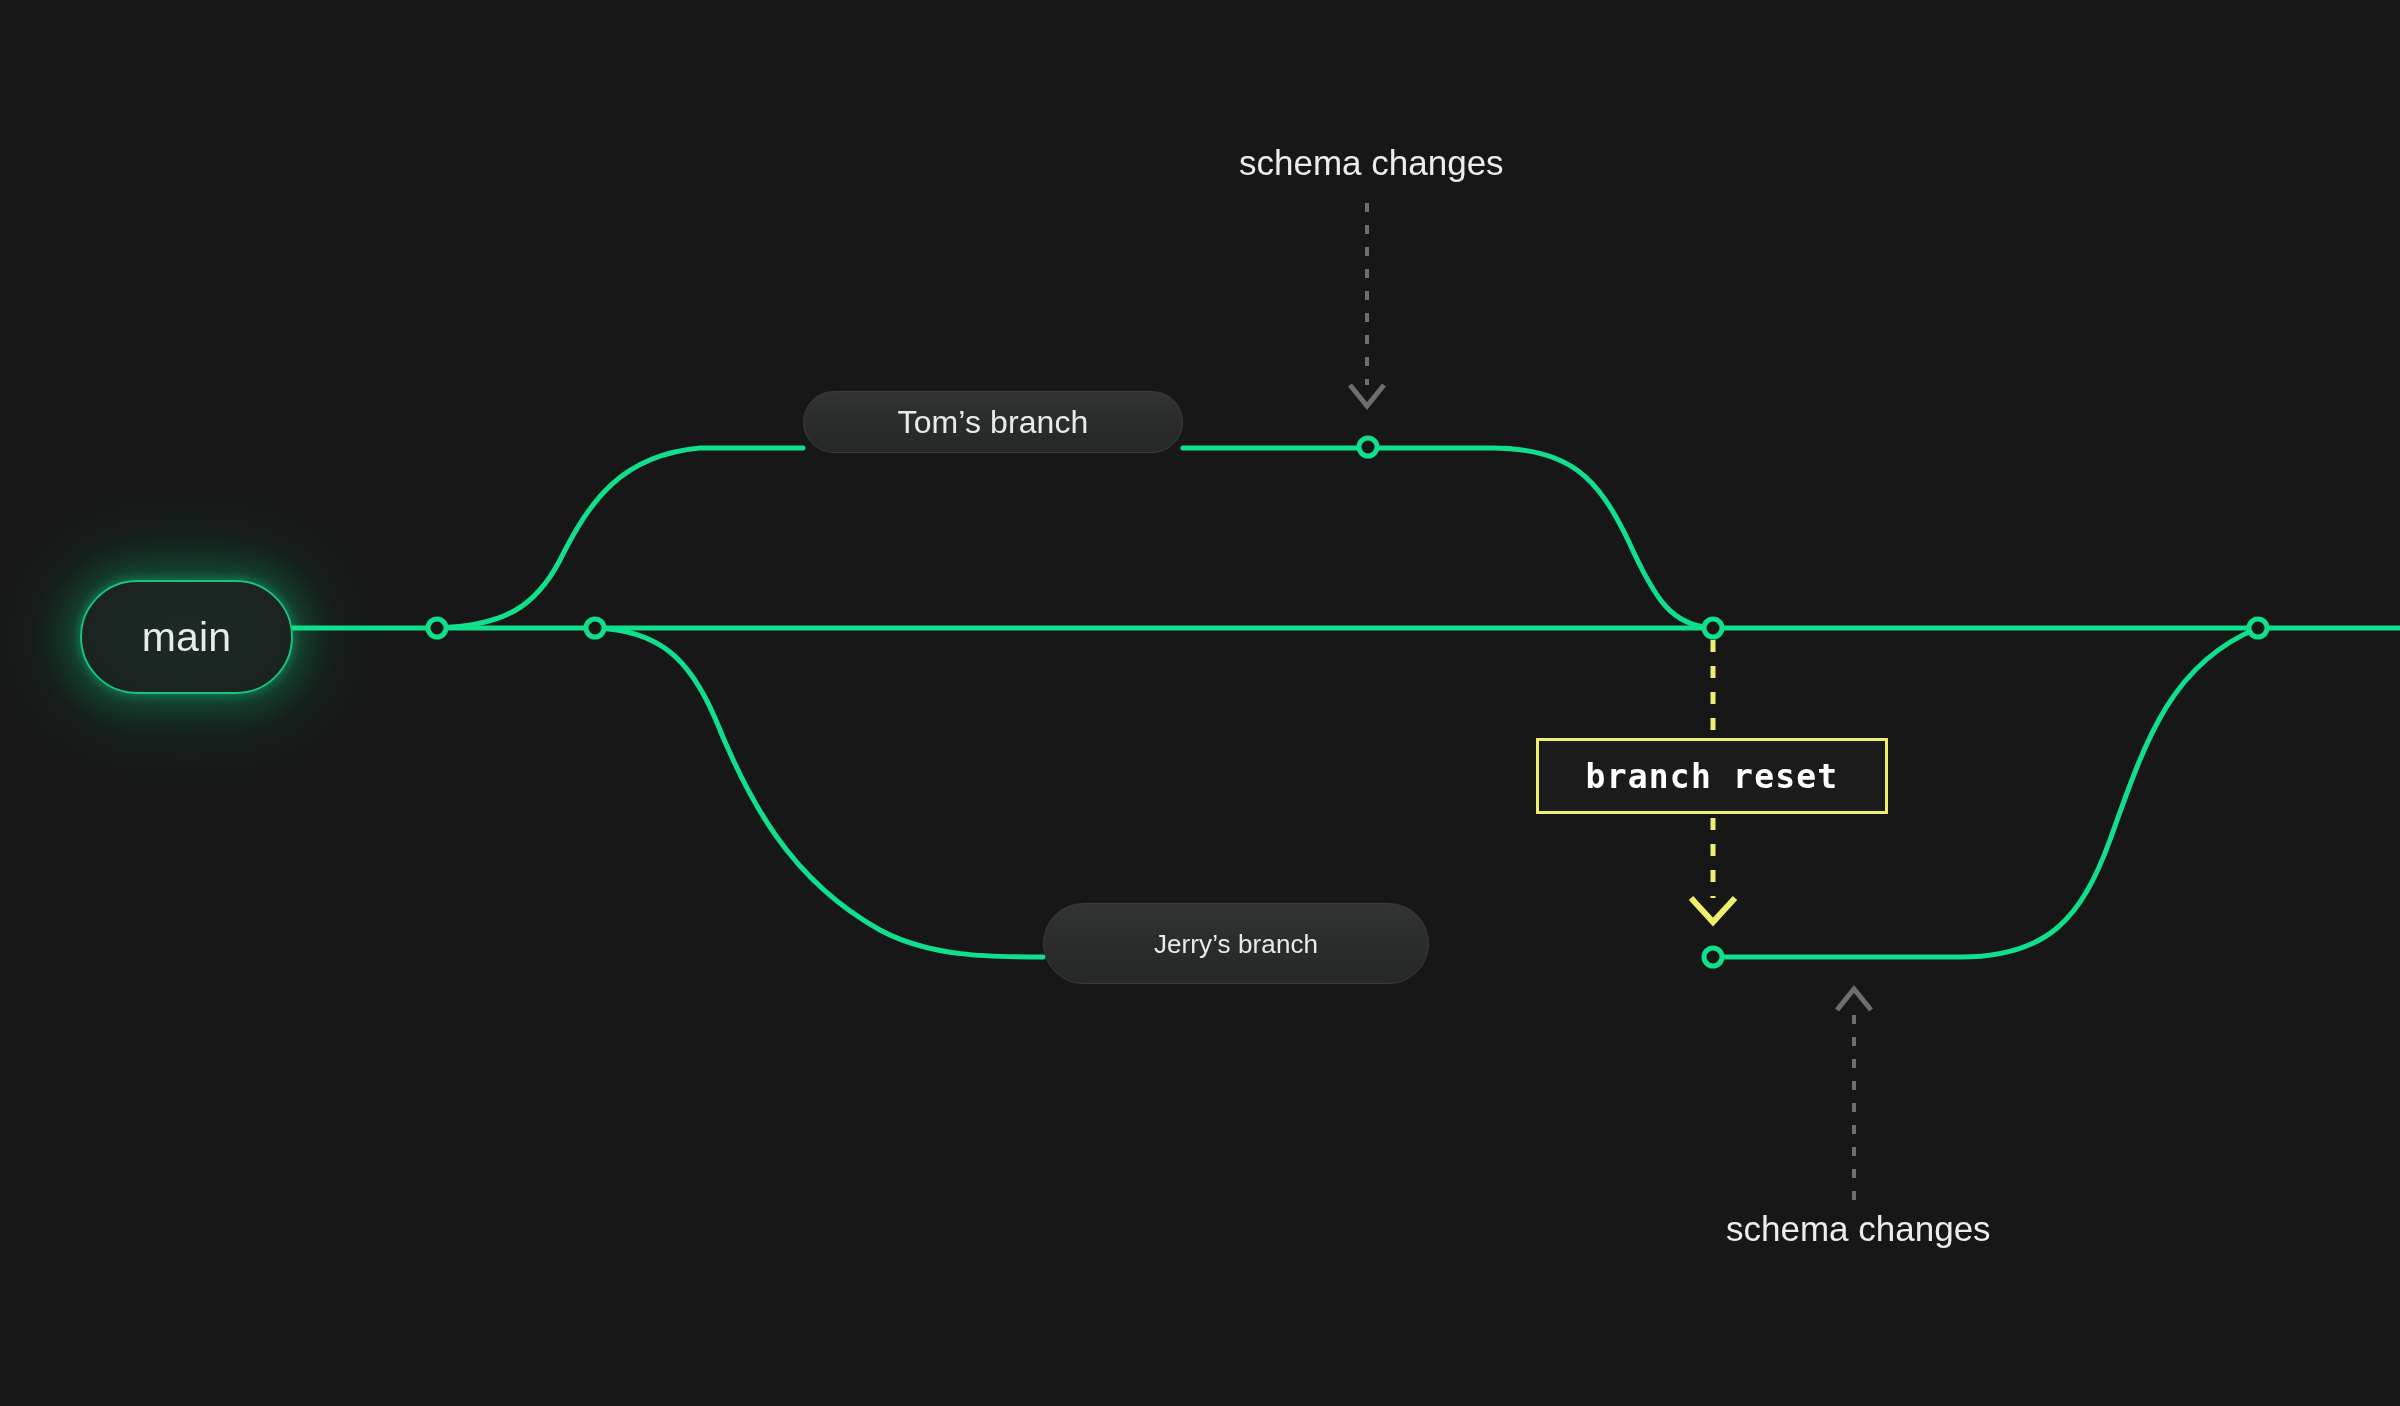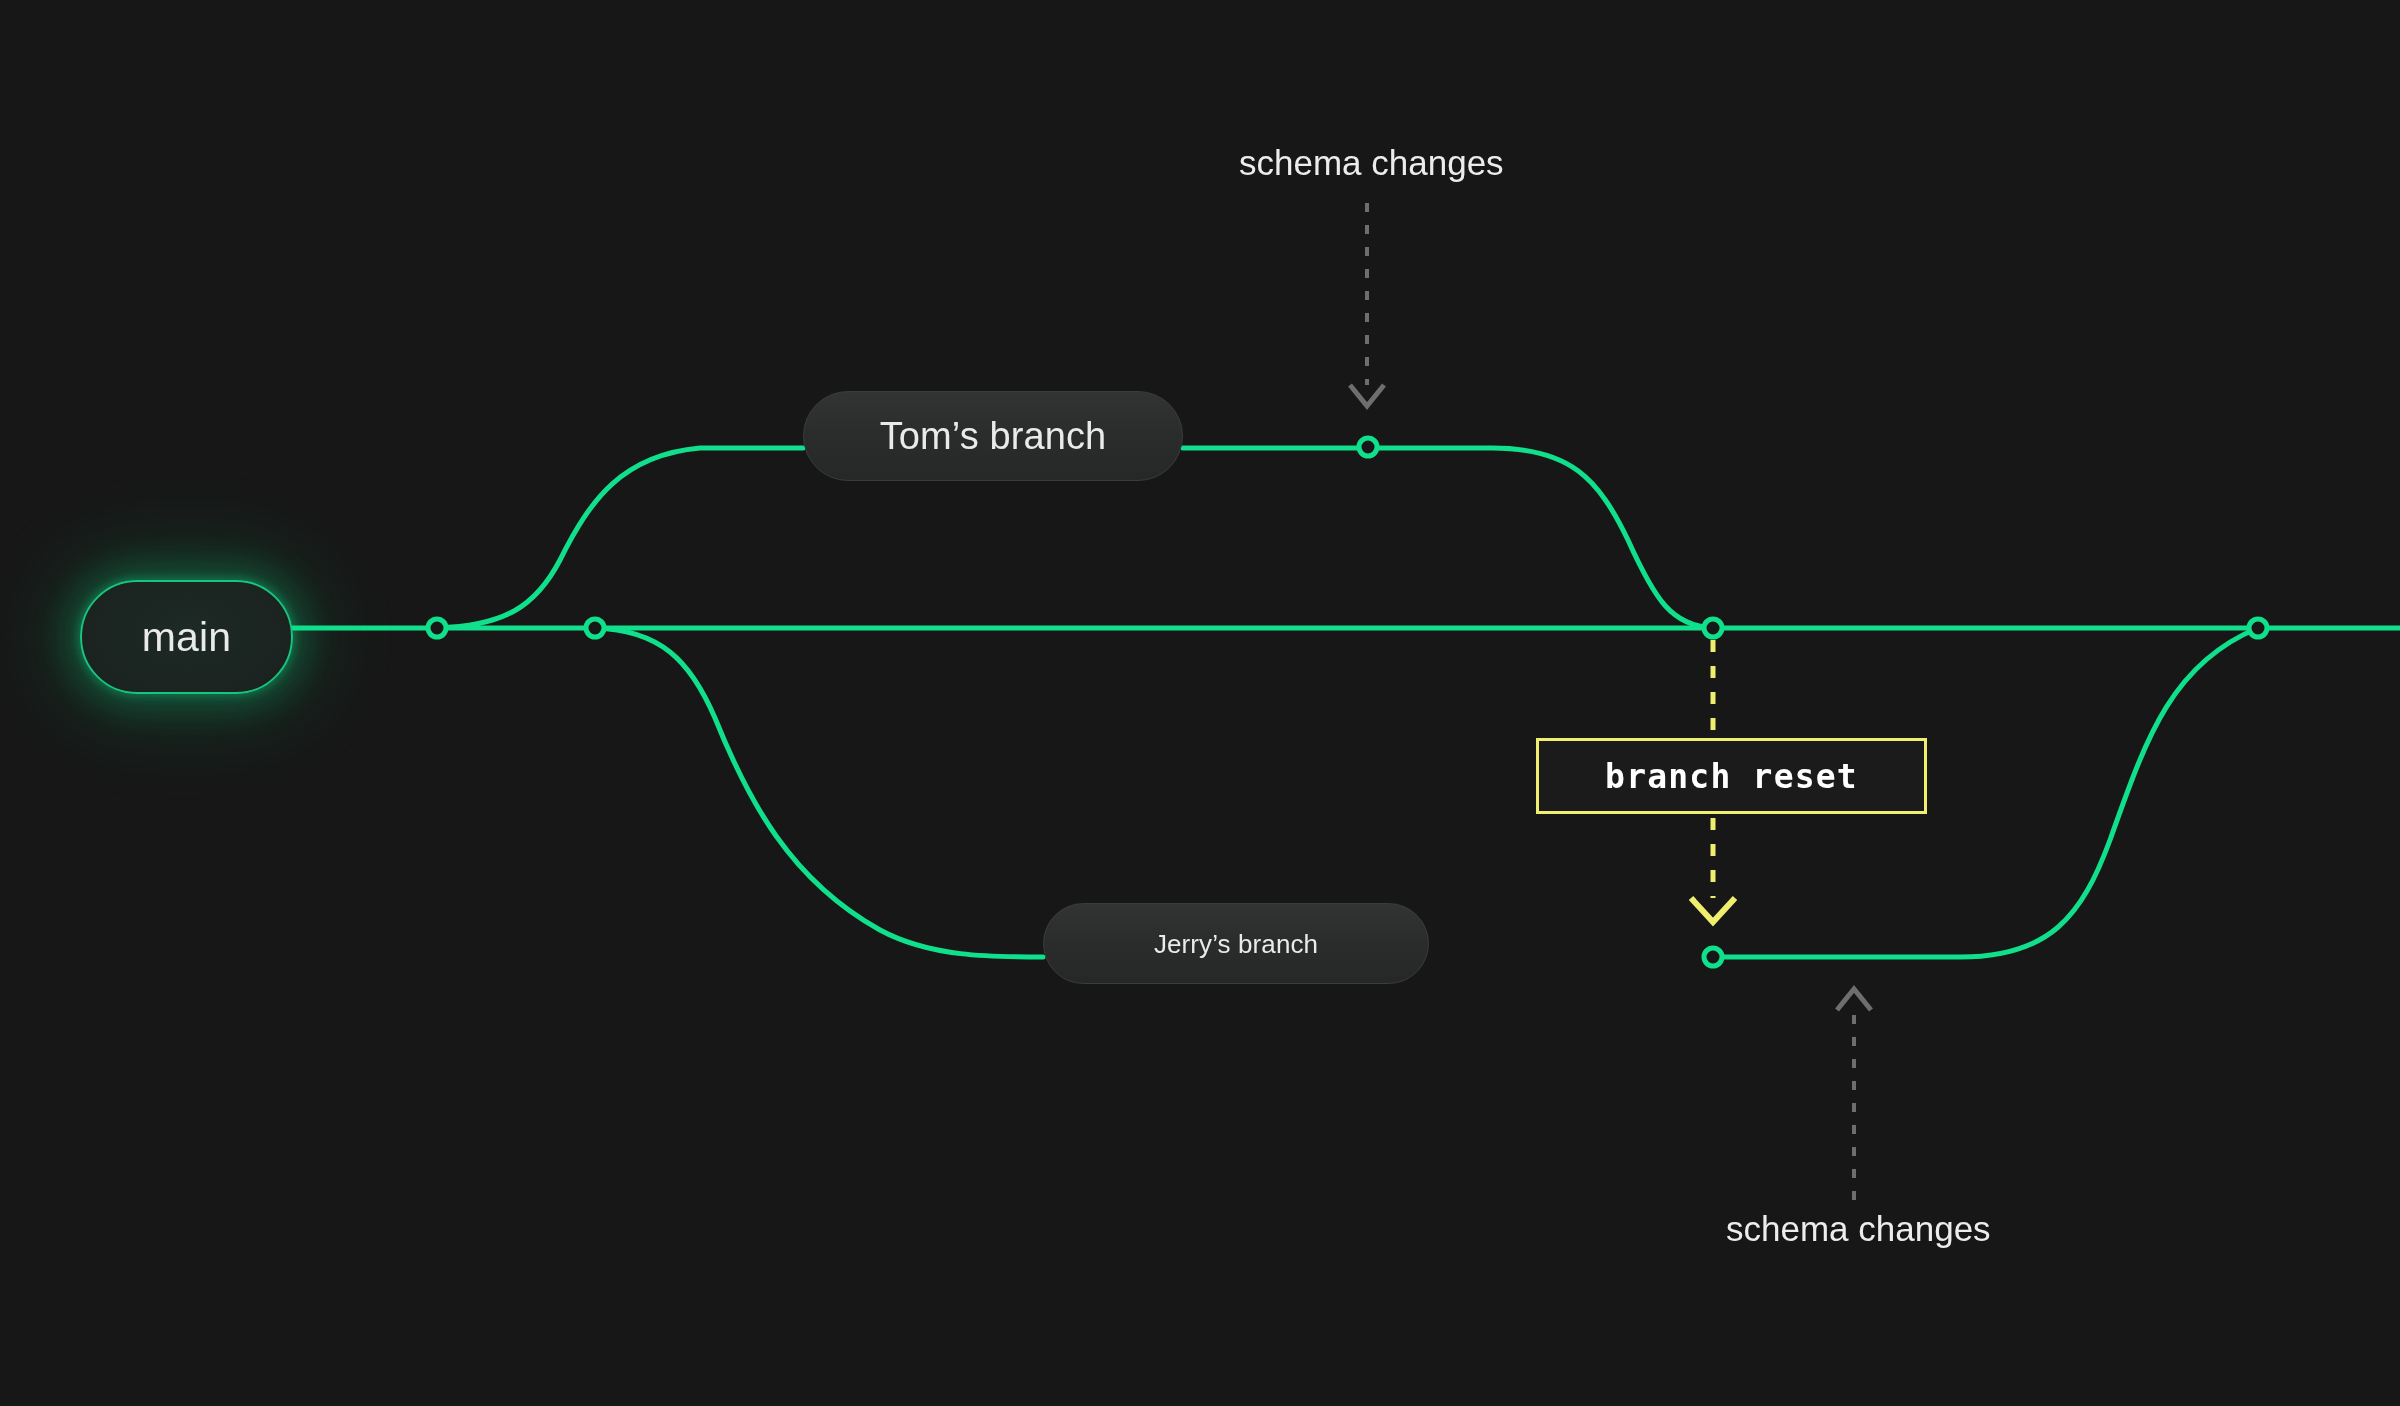--- a/index.html
+++ b/index.html
@@ -56,42 +56,42 @@
        radial-gradient(120% 150% at 50% 45%, #1d2a25 0%, #1a211e 55%, #161c1a 100%);
     box-shadow:
        0 0 10px 2px rgba(16,224,140,0.30),
        0 0 38px 12px rgba(16,224,140,0.24),
        0 0 84px 30px rgba(16,224,140,0.13);
   }
   .pill-tom {
     left: 803px;
     top: 391px;
     width: 380px;
-    height: 90px;
-    font-size: 38px;
+    height: 62px;
+    font-size: 32px;
     border: 1.5px solid #3b3d3d;
     background: linear-gradient(180deg, #323434 0%, #2b2d2d 45%, #262828 100%);
     text-align: right;
   }
   .pill-jerry {
     left: 1043px;
     top: 903px;
     width: 386px;
     height: 81px;
     font-size: 26px;
     border: 1.5px solid #3b3d3d;
     background: linear-gradient(180deg, #323434 0%, #2b2d2d 45%, #262828 100%);
   }
 
   
   .reset-box {
     position: absolute;
     left: 1536px;
     top: 738px;
-    width: 391px;
+    width: 352px;
     height: 76px;
     box-sizing: border-box;
     border: 3px solid #efee6d;
     background: #1b1b1b;
     display: flex;
     align-items: center;
     justify-content: center;
     z-index: 8;
   }
   .reset-label {

